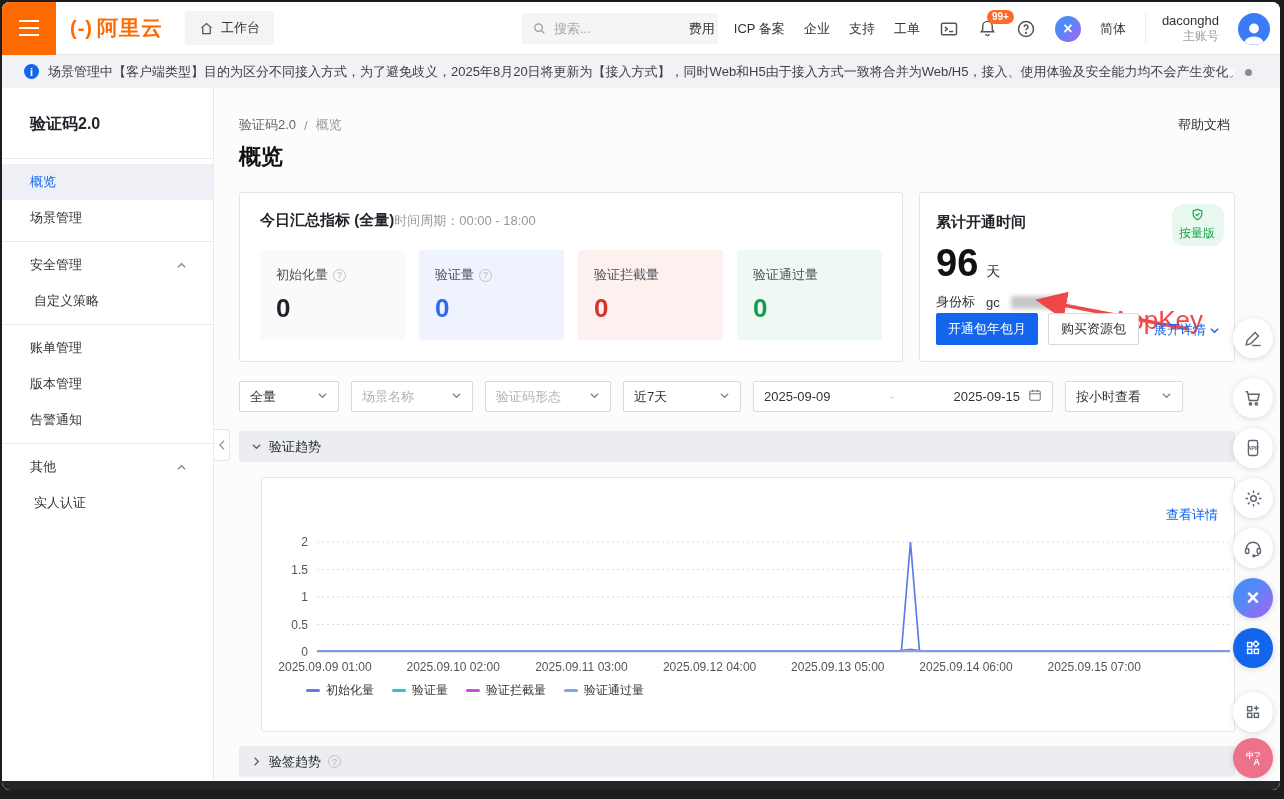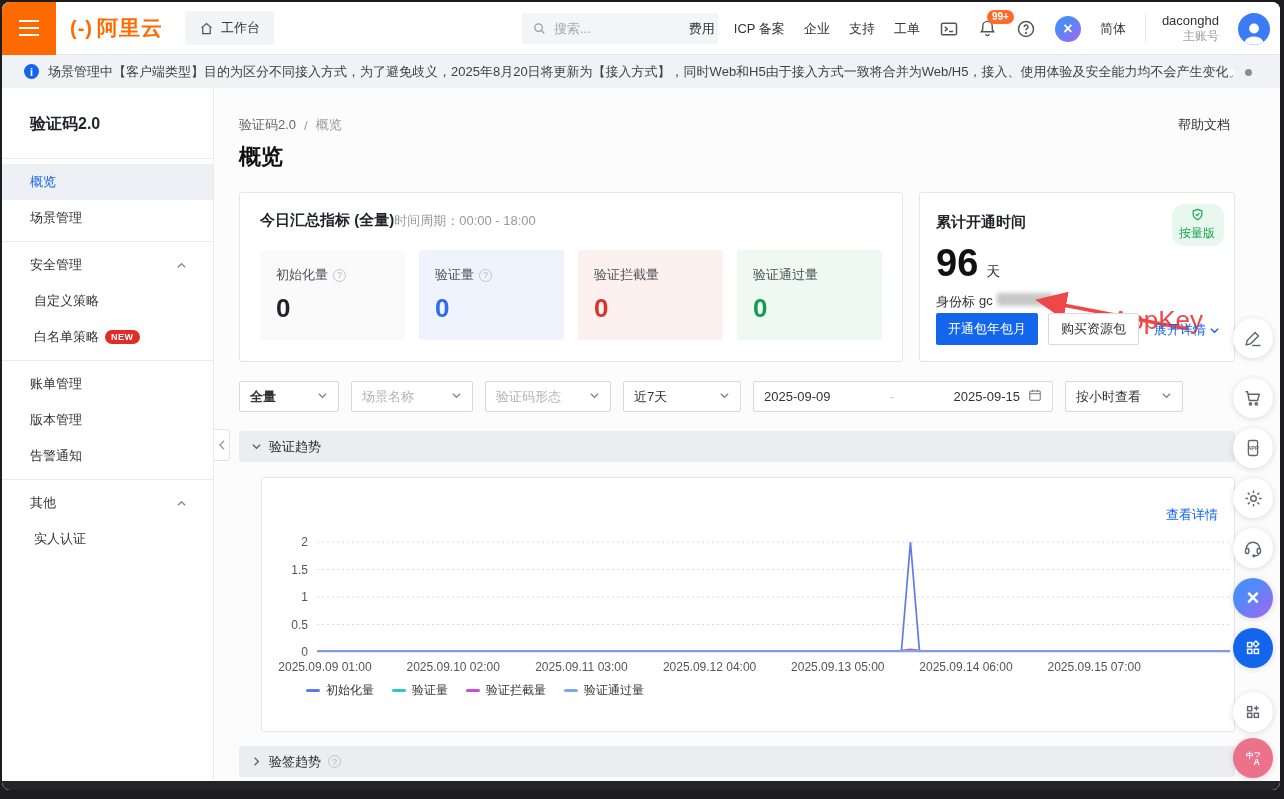--- a/index.html
+++ b/index.html
@@ -61,21 +61,21 @@
   .tile .lbl { font-size:13px; color:#4e5056; display:flex; align-items:center; gap:5px;}
   .tile .val { font-size:26px; font-weight:bold; margin-top:9px; }
   .q-ic { width:13px; height:13px; border:1px solid #c3c3c3; border-radius:50%; color:#b5b5b5; font-size:9px; display:inline-flex; align-items:center; justify-content:center; font-style:normal;}
 
   .plan-card { left:704px; top:104px; width:316px; height:170px; padding:16px 16px; }
   .plan-badge { position:absolute; right:10px; top:11px; background:#e9f8ee; color:#14a64c; font-size:12px; padding:4px 9px 4px 7px; border-radius:12px; display:flex; align-items:center; gap:4px; cursor:pointer;flex-direction:column;}
   .plan-title { font-size:15px; color:#1f2329; font-weight:bold; margin-top:4px;}
   .plan-days { margin-top:10px; display:flex; align-items:baseline; gap:8px;}
   .plan-days .n { font-size:38px; font-weight:bold; color:#111; }
   .plan-days .u { font-size:14px; color:#333; }
-  .plan-id { margin-top:8px; font-size:13px; color:#333; display:flex; gap:4px;}
+  .plan-id { margin-top:8px; font-size:13px; color:#333; display:flex; align-items:center; gap:11px;}
   .blurred { width:56px; height:13px; background:#c7c7c7; filter:blur(2px); border-radius:2px;}
   .appkey-note { position:absolute; left:192px; top:112px; color:#ee4747; font-size:26px; }
   .plan-btns { position:absolute; left:16px; bottom:16px; display:flex; gap:10px; align-items:center;}
   .btn-primary { background:#1366ec; color:#fff; border:none; font-size:13px; padding:7px 12px; border-radius:2px; cursor:pointer; font-family:inherit;}
   .btn-plain { background:#fff; color:#333; border:1px solid #d9d9d9; font-size:13px; padding:6px 12px; border-radius:2px; cursor:pointer; font-family:inherit;}
   .expand-link { position:absolute; right:14px; bottom:22px; color:#1366ec; font-size:13px; display:flex; align-items:center; gap:3px; cursor:pointer;}
 
   
   .filters { position:absolute; left:24px; top:293px; display:flex; gap:12px; }
   .f-select { background:#fff; border:1px solid #d9d9d9; border-radius:2px; height:31px; display:flex; align-items:center; justify-content:space-between; padding:0 10px; font-size:13px; color:#333; cursor:pointer; gap:18px;}
@@ -200,24 +200,20 @@
         </div>
         <div class="side-divider"></div>
         <div class="side-item">
           <span>安全管理</span>
           <span class="chev"><svg width="11" height="11" viewBox="0 0 12 12" fill="none" stroke="#8a8a8a" stroke-width="1.5">
               <path d="M2 8l4-4 4 4"></path>
             </svg></span>
         </div>
         <div class="side-item sub">
           <span>自定义策略</span>
-        </div>
-        <div class="side-item sub">
-          <span>白名单策略</span>
-          <span class="new-badge">NEW</span>
         </div>
         <div class="side-divider"></div>
         <div class="side-item">
           <span>账单管理</span>
         </div>
         <div class="side-item">
           <span>版本管理</span>
         </div>
         <div class="side-item">
           <span>告警通知</span>
@@ -317,21 +313,21 @@
       </div>
       <span class="expand-link">
         <span>展开详情</span>
         <svg width="11" height="11" viewBox="0 0 12 12" fill="none" stroke="#1366ec" stroke-width="1.6">
             <path d="M2 4l4 4 4-4"></path>
           </svg>
       </span>
     </div>
 
     <div class="filters" id="filters">
-        <div class="f-select" style="width: 100px; font-weight: bold;">
+        <div class="f-select" style="width: 100px;">
           <span>全量</span>
           <span><svg width="11" height="11" viewBox="0 0 12 12" fill="none" stroke="#888" stroke-width="1.5">
               <path d="M2 4l4 4 4-4"></path>
             </svg></span>
         </div>
         <div class="f-select" style="width: 122px;">
           <span class="ph">场景名称</span>
           <span><svg width="11" height="11" viewBox="0 0 12 12" fill="none" stroke="#888" stroke-width="1.5">
               <path d="M2 4l4 4 4-4"></path>
             </svg></span>

